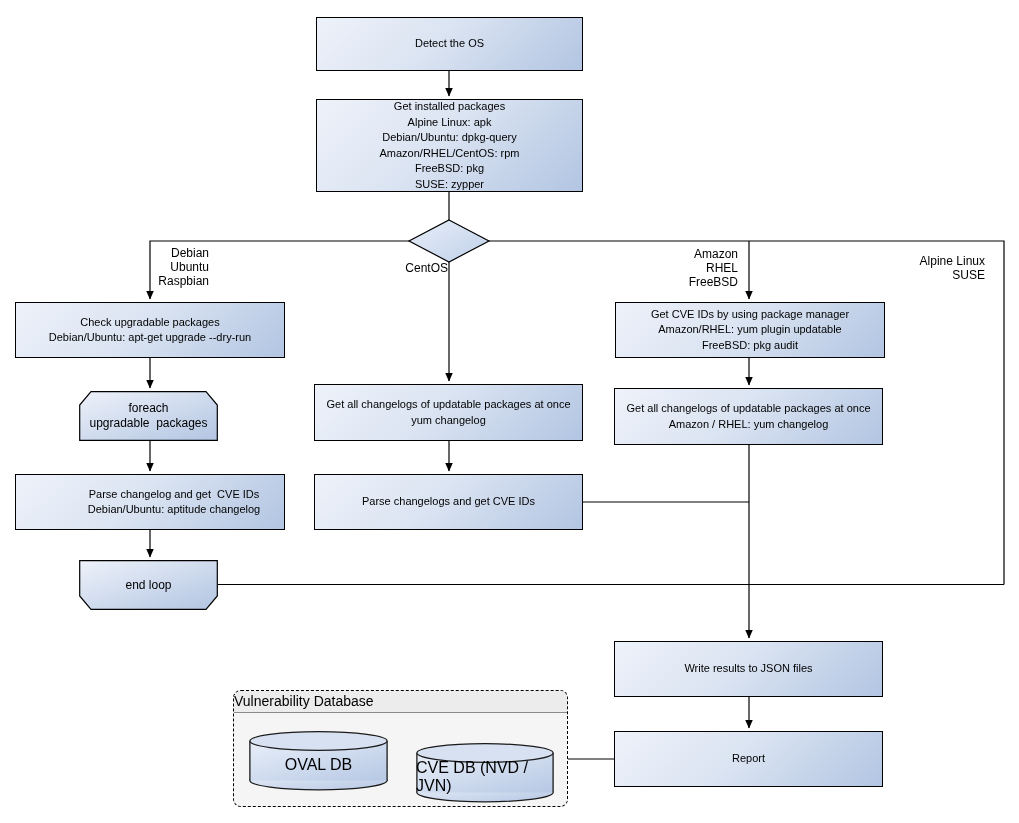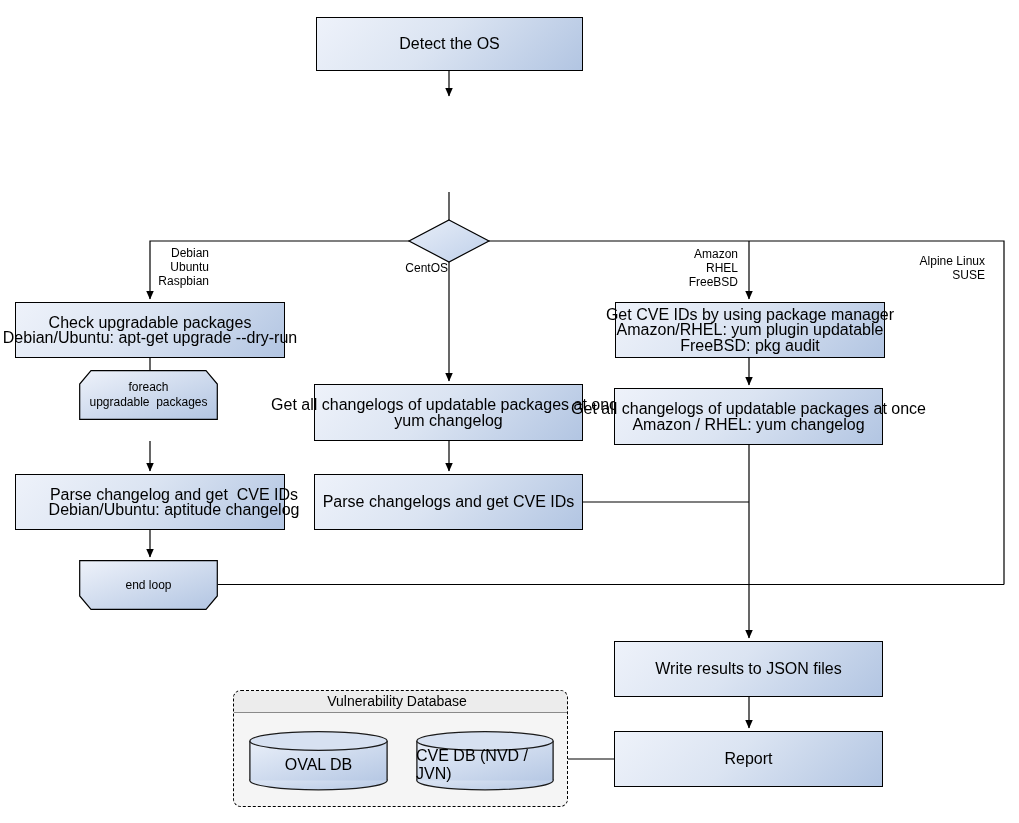--- a/index.html
+++ b/index.html
@@ -6,39 +6,39 @@
   #canvas {
     position:relative; width:1019px; height:823px;
     font-family:"Liberation Sans", sans-serif; color:#000; overflow:hidden;
     background:#ffffff;
   }
   svg.overlay { position:absolute; left:0; top:0; width:1019px; height:823px; }
   .node {
     position:absolute; display:flex; align-items:center; justify-content:center;
     background:linear-gradient(135deg,#eef2fa 0%, #dbe4f2 45%, #b2c5e2 100%);
     border:1.2px solid #000; box-sizing:border-box;
-    font-size:16px; line-height:15.5px; text-align:center; white-space:pre;
+    font-size:11px; line-height:15.5px; text-align:center; white-space:pre;
   }
   .node .txt { display:block; }
   .shape-node {
     position:absolute; display:flex; align-items:center; justify-content:center;
     font-size:12px; line-height:15px; text-align:center; white-space:pre;
   }
   .shape-node svg { position:absolute; left:0; top:0; }
   .shape-node .txt { position:relative; }
   .lbl {
     position:absolute; font-size:12px; line-height:14px; white-space:pre; text-align:right;
   }
   #db-panel {
     position:absolute; left:233px; top:690px; width:335px; height:117px;
     background:#f5f5f5; border:1.4px dashed #000; border-radius:8px; box-sizing:border-box;
   }
   #db-header {
     height:21px; background:#ececec; border-bottom:1px solid #8a8a8a;
-    border-radius:7px 7px 0 0; text-align:center; font-size:14px; line-height:21px;
+    border-radius:7px 7px 0 0; text-align:left; font-size:14px; line-height:21px;
     padding-right:7px;
   }
   .cyl {
     position:absolute; display:flex; align-items:center; justify-content:center;
     font-size:16px;
   }
   .cyl svg { position:absolute; left:0; top:0; }
   .cyl .txt { position:relative; top:4px; }
 </style>
 </head>
@@ -76,27 +76,35 @@
       <path d="M568,759 L614,759"></path>
     </g>
 
     <polygon points="449,220 489,241 449,262 409,241" fill="url(#diagrad)" stroke="#000" stroke-width="1.2"></polygon>
   </svg>
 
   <div class="node" style="left:316px;top:17px;width:267px;height:54px;">
     <span class="txt">Detect the OS</span>
   </div>
 
+  <div class="node" style="left:316px;top:99px;width:267px;height:93px;">
+    <span class="txt">Get installed packages
+Alpine Linux: apk
+Debian/Ubuntu: dpkg-query
+Amazon/RHEL/CentOS: rpm
+FreeBSD: pkg
+SUSE: zypper</span>
+  </div>
 
   <div class="node" style="left:15px;top:302px;width:270px;height:56px;">
     <span class="txt">Check upgradable packages
 Debian/Ubuntu: apt-get upgrade --dry-run</span>
   </div>
 
-  <div class="shape-node" style="left:79px;top:370px;width:139px;height:50px;">
+  <div class="shape-node" style="left:79px;top:391px;width:139px;height:50px;">
     <svg width="139" height="50">
       <defs>
           <linearGradient id="lg1" x1="0" y1="0" x2="1" y2="1">
         <stop offset="0" stop-color="#eef2fa"></stop>
             <stop offset="1" stop-color="#b2c5e2"></stop>
       </linearGradient>
         </defs>
       <polygon points="12,0.7 127,0.7 138.3,14 138.3,49.3 0.7,49.3 0.7,14" fill="url(#lg1)" stroke="#000" stroke-width="1.2"></polygon>
     </svg>
     <span class="txt">foreach
@@ -172,21 +180,21 @@
           </defs>
         <ellipse cx="69.5" cy="49.5" rx="68.6" ry="9.3" fill="url(#cg1)" stroke="#1a1a1a" stroke-width="1.3"></ellipse>
         <rect x="0.9" y="10" width="137.2" height="39.5" fill="url(#cg1)"></rect>
         <line x1="0.9" y1="10" x2="0.9" y2="49.5" stroke="#1a1a1a" stroke-width="1.3"></line>
         <line x1="138.1" y1="10" x2="138.1" y2="49.5" stroke="#1a1a1a" stroke-width="1.3"></line>
         <ellipse cx="69.5" cy="10" rx="68.6" ry="9.3" fill="#d7e1f1" stroke="#1a1a1a" stroke-width="1.3"></ellipse>
       </svg>
       <span class="txt">OVAL DB</span>
     </div>
 
-    <div class="cyl" style="left:182px;top:40px;width:112px;height:60px;">
+    <div class="cyl" style="left:182px;top:52px;width:112px;height:60px;">
       <svg width="138" height="60">
         <defs>
             <linearGradient id="cg2" x1="0" y1="0" x2="1" y2="1">
           <stop offset="0" stop-color="#e9eff9"></stop>
               <stop offset="1" stop-color="#b6c8e4"></stop>
         </linearGradient>
           </defs>
         <ellipse cx="69" cy="49.5" rx="68.1" ry="9.3" fill="url(#cg2)" stroke="#1a1a1a" stroke-width="1.3"></ellipse>
         <rect x="0.9" y="10" width="136.2" height="39.5" fill="url(#cg2)"></rect>
         <line x1="0.9" y1="10" x2="0.9" y2="49.5" stroke="#1a1a1a" stroke-width="1.3"></line>

